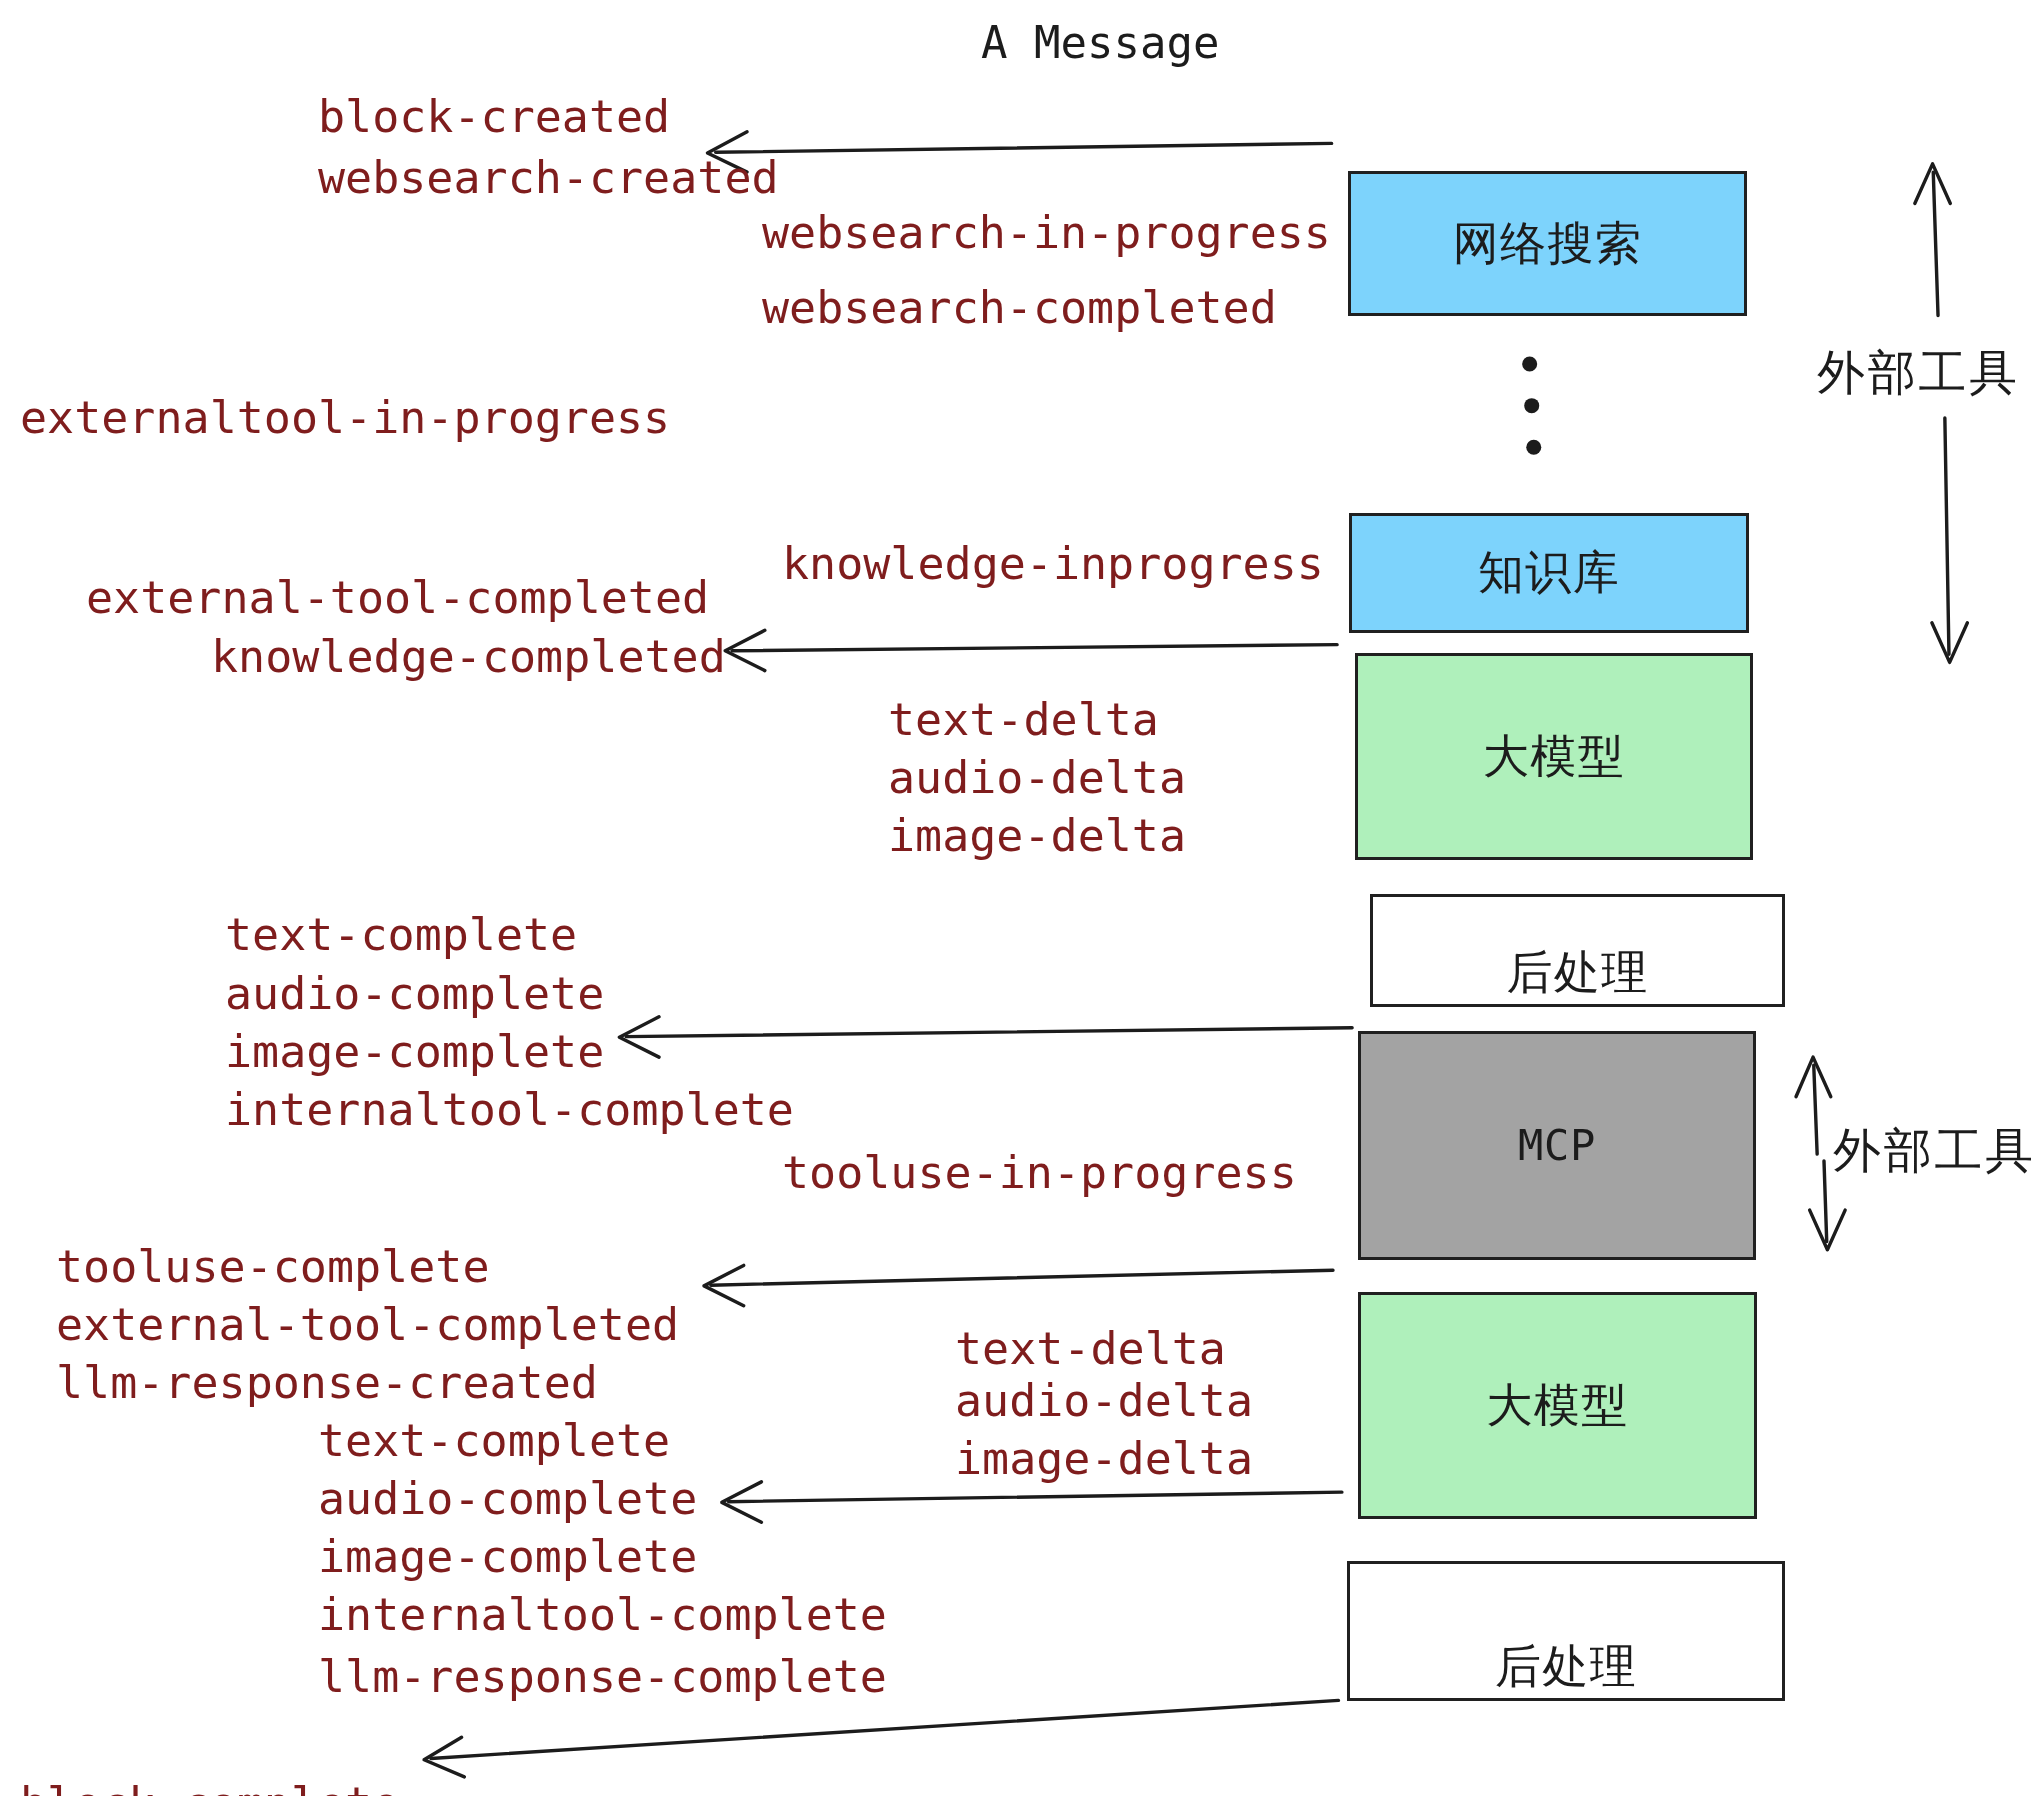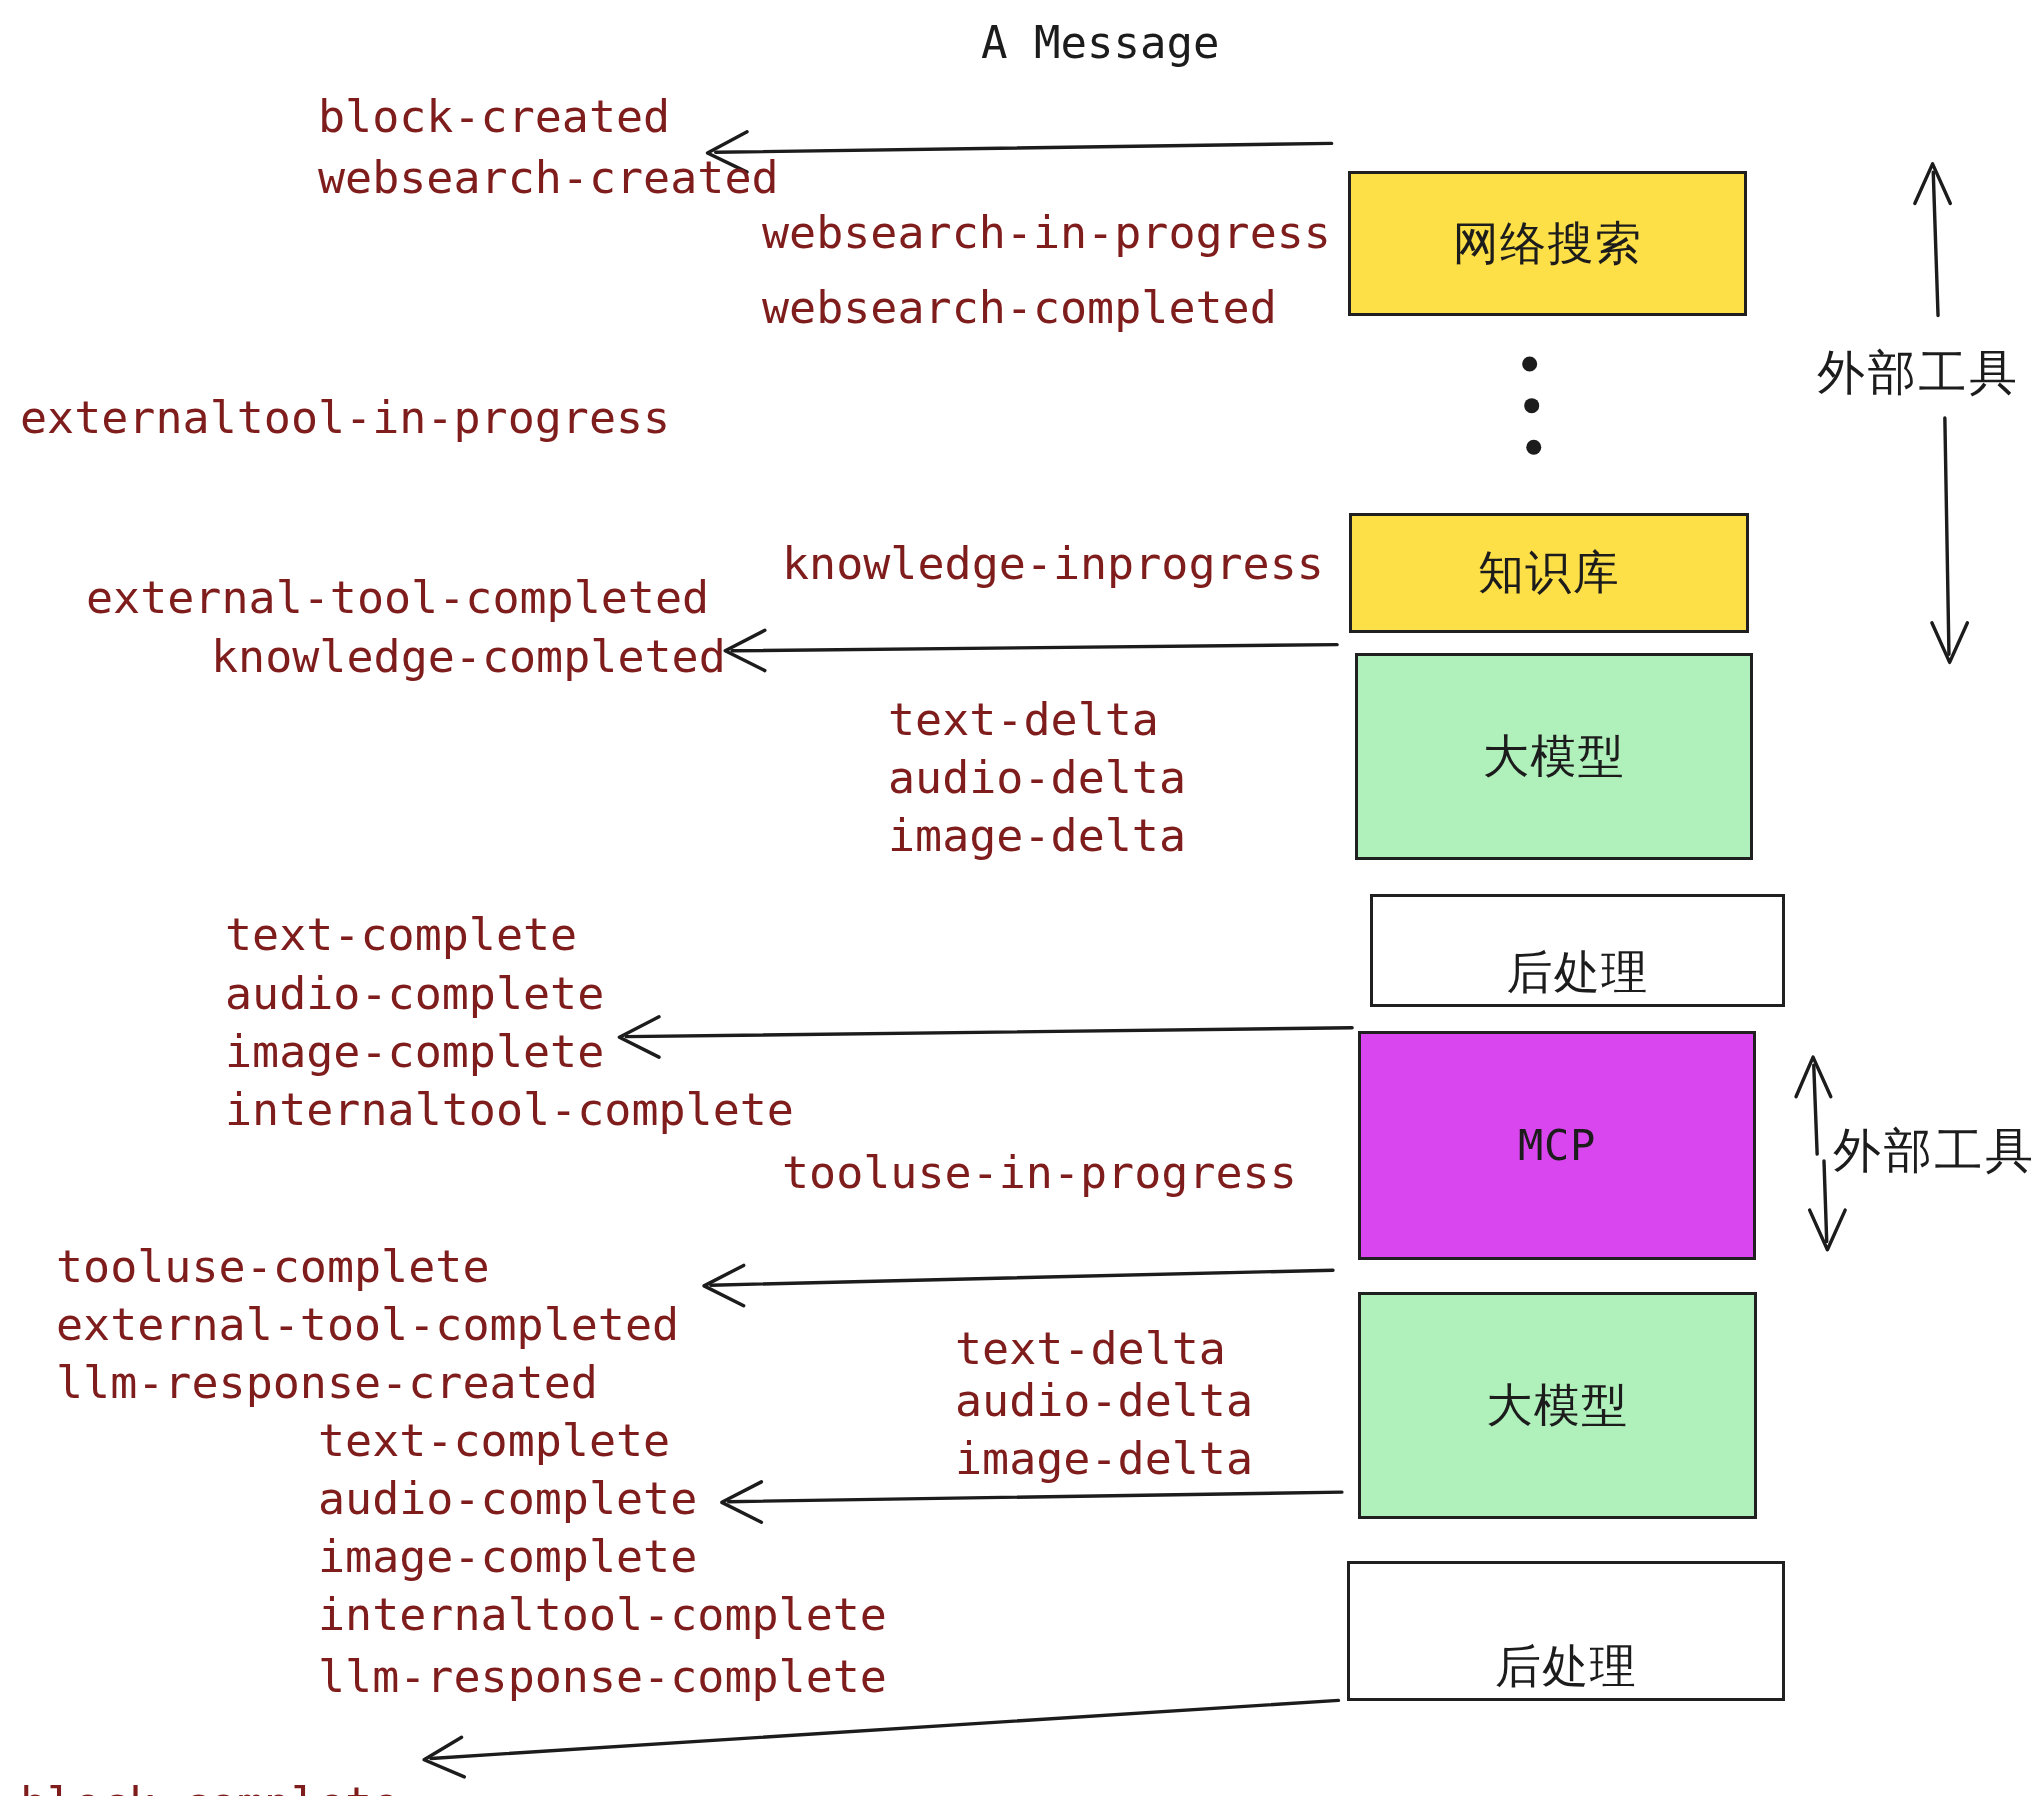--- a/index.html
+++ b/index.html
@@ -21,23 +21,23 @@
     display:flex;align-items:center;justify-content:center;
   }
   .box .box-label{
     font-family:"DejaVu Sans","Liberation Sans",sans-serif;
     font-size:46px;color:#1c1c1c;letter-spacing:1.4px;white-space:nowrap;
   }
   .box .box-label.mono{
     font-family:"DejaVu Sans Mono","Liberation Mono",monospace;
     font-size:42px;letter-spacing:0.7px;
   }
-  .pink{background:#fde047;}
+  .pink{background:#7dd3fc;}
   .green{background:#aff0bb;}
-  .yellow{background:#d946ef;}
+  .yellow{background:#a3a3a3;}
   .white{background:#ffffff;align-items:flex-end;}
   .side-label{
     position:absolute;font-family:"DejaVu Sans","Liberation Sans",sans-serif;
     font-size:48px;color:#1c1c1c;letter-spacing:2.7px;white-space:nowrap;
   }
 </style>
 </head>
 <body>
 
 <div id="stage">

